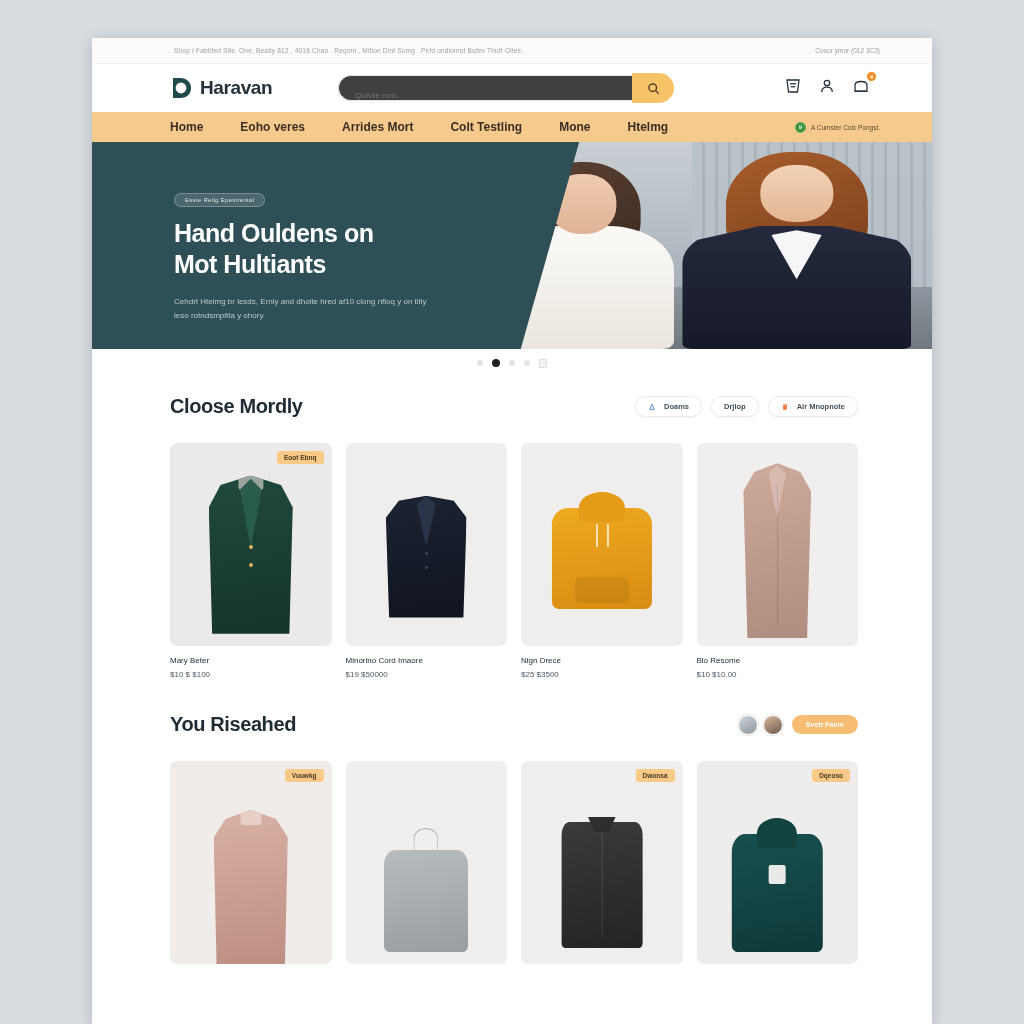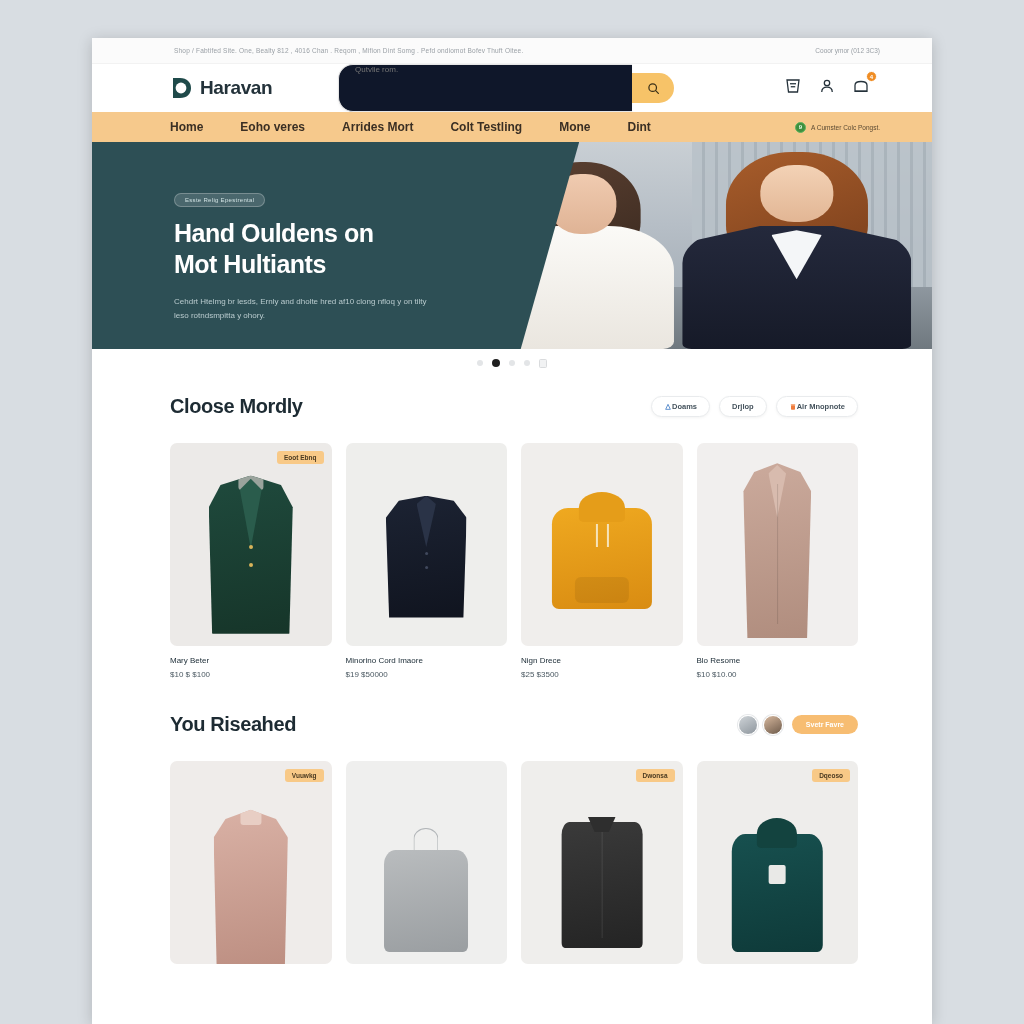--- a/index.html
+++ b/index.html
@@ -52,26 +52,26 @@
   .logo-text {
     font-size: 19px; font-weight: 700; color: #23323a; letter-spacing: -.4px;
   }
 
   .searchwrap {
     position: absolute; left: 246px; top: 9px;
     width: 336px; height: 30px;
     display: flex; align-items: center;
   }
   .searchbox {
-    flex: 1; height: 48px;
-    background: #0f172a;
+    flex: 1; height: 26px;
+    background: #404040;
     border: 1px solid #e6e6e6;
     border-radius: 15px 0 0 15px;
     border-right: none;
-    display: flex; align-items: flex-start;
+    display: flex; align-items: flex-end;
     padding-left: 16px;
     box-shadow: 0 1px 3px rgba(0,0,0,.05);
   }
   .searchbox input {
     border: none; outline: none; width: 100%;
     font-size: 8px; color: #8d939a;
     font-family: "Liberation Sans", sans-serif;
     background: transparent;
   }
   .searchbtn {
@@ -247,21 +247,21 @@
   .section { padding: 0 22px; margin-left: 56px; margin-right: 52px; }
   .sec-head {
     display: flex; align-items: center; justify-content: space-between;
     padding-top: 18px; padding-bottom: 25px;
   }
   .sec-title {
     font-size: 20px; font-weight: 700; color: #1d2b33; letter-spacing: -.4px;
   }
   .chips { display: flex; gap: 9px; align-items: center; }
   .chip {
-    display: flex; align-items: center; gap: 0;
+    display: flex; align-items: center; gap: 8px;
     background: #fff; border: 1px solid #e9ebed; border-radius: 13px;
     padding: 5px 12px; font-size: 7.5px; color: #44525c; font-weight: 600;
     box-shadow: 0 1px 3px rgba(0,0,0,.05); cursor: pointer;
     filter: blur(.25px);
   }
   .chip-ico { width: 8px; height: 8px; display:block; }
 
   .grid {
     display: grid; grid-template-columns: repeat(4, 1fr);
     gap: 14px;
@@ -493,21 +493,21 @@
     </div>
   </div>
 
   <div class="nav">
     <div class="nav-items">
       <span class="nav-item">Home</span>
       <span class="nav-item">Eoho veres</span>
       <span class="nav-item">Arrides Mort</span>
       <span class="nav-item">Colt Testling</span>
       <span class="nav-item">Mone</span>
-      <span class="nav-item">Dint</span>
+      <span class="nav-item">Htelmg</span>
     </div>
     <div class="nav-right">
       <span class="nav-right-dot">9</span>
       <span class="nav-right-text">A Cumster Colc Pongst.</span>
     </div>
   </div>
 
   <div class="hero">
     <div class="hero-photo">
       <div class="bg-building"></div>

